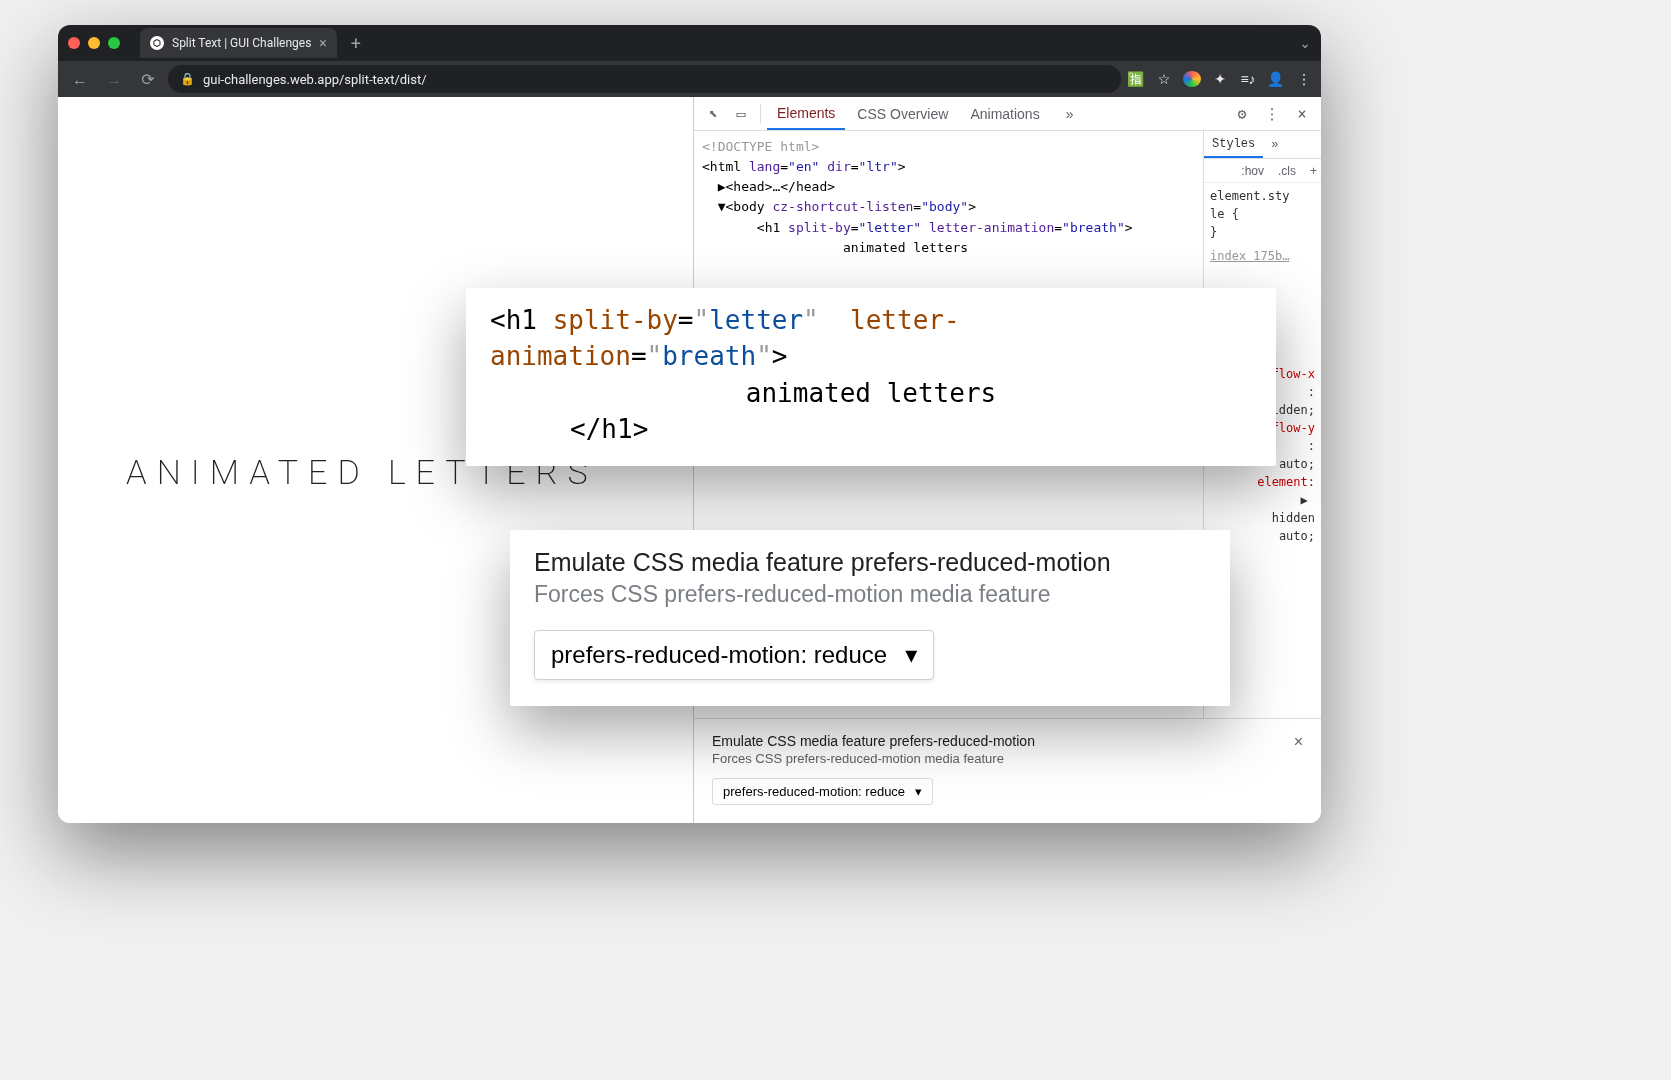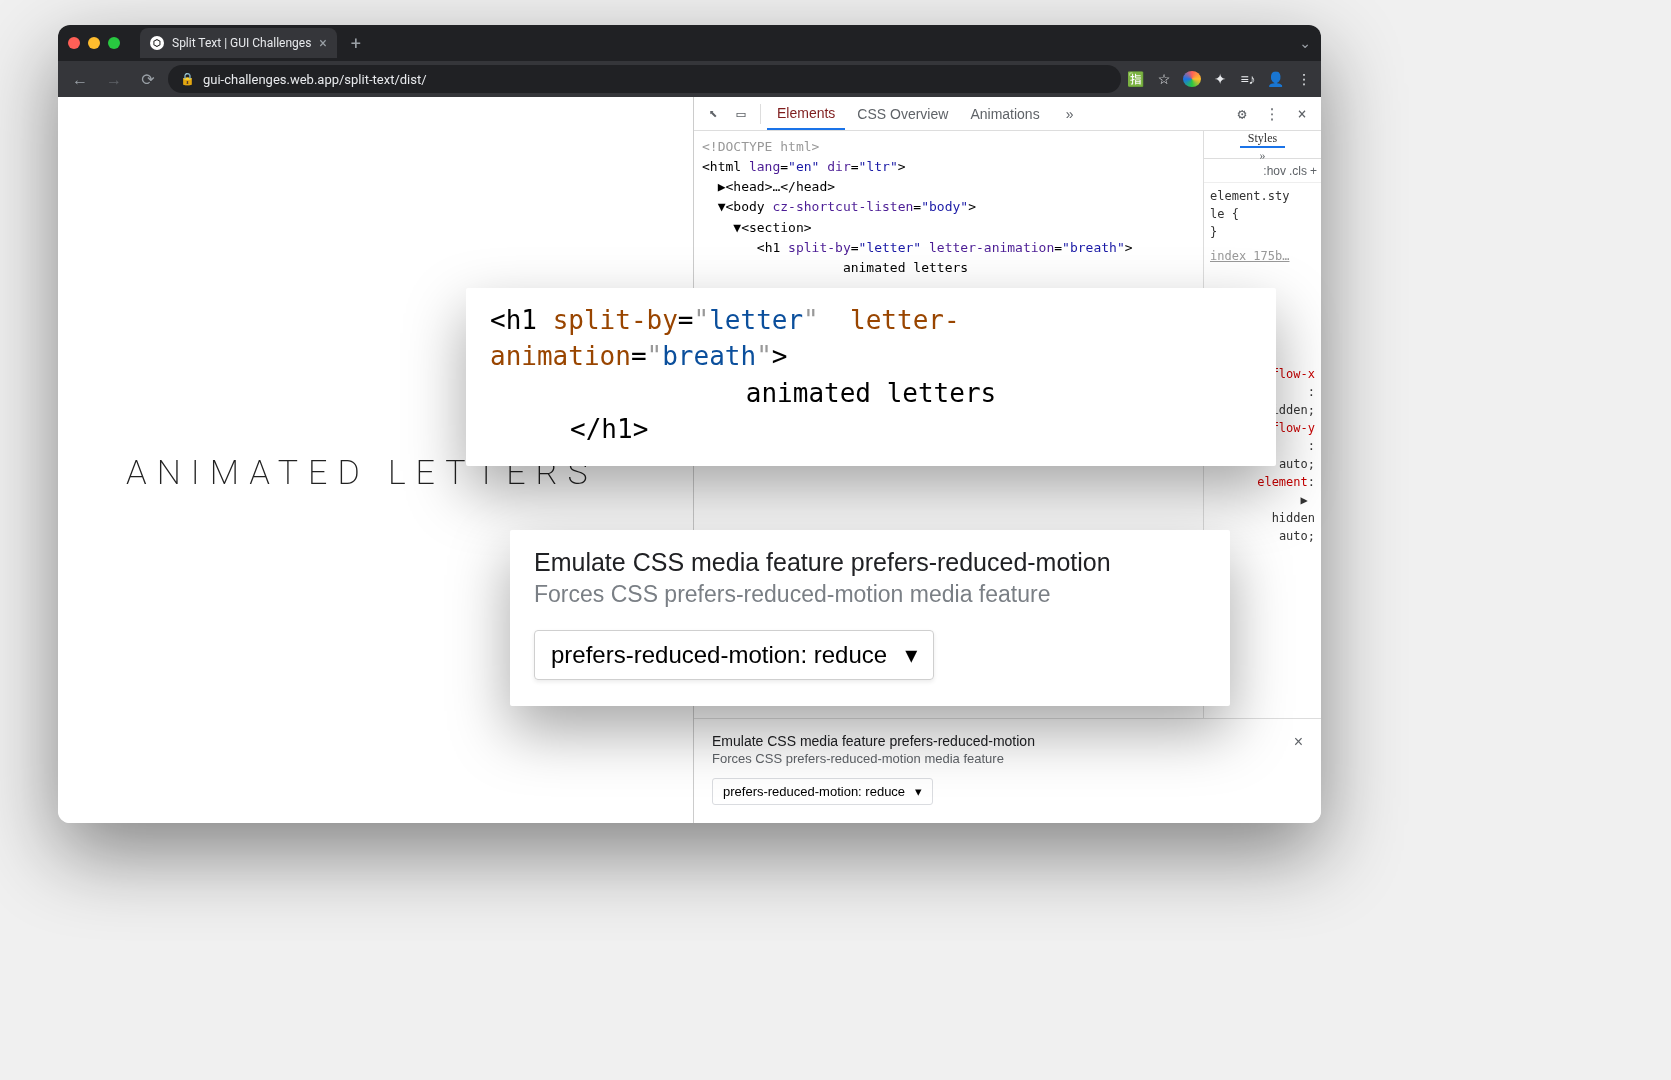--- a/index.html
+++ b/index.html
@@ -104,24 +104,24 @@
   .dt-right { margin-left:auto; display:flex; gap:4px; align-items:center; }
   .dt-body { flex:1; display:flex; min-height:0; }
   .dom-pane { flex:1; overflow:hidden; padding:6px 0; line-height:1.55; position:relative; }
   .dom-line { white-space:pre; padding:0 8px; }
   .dom-pane .sel { background:#cfe8fc; }
   .styles-pane {
     width:118px; border-left:1px solid #ddd;
     display:flex; flex-direction:column;
     font-size:12px;
   }
-  .sp-tabs { height:28px; border-bottom:1px solid #ddd; display:flex; align-items:center; font-family:Liberation Serif, serif;flex-direction:column; }
+  .sp-tabs { height:28px; border-bottom:1px solid #ddd; display:flex; align-items:center; font-family:Liberation Mono, monospace; }
   .sp-tab { padding:0 8px; height:100%; display:flex; align-items:center; color:#5f6368;}
   .sp-tab.active { color:#333; border-bottom:2px solid #1a73e8; }
-  .sp-filter { height:24px; border-bottom:1px solid #eee; display:flex; align-items:center; justify-content:flex-end; gap:3px; padding:0 4px; color:#5f6368; font-family:-apple-system,sans-serif;}
+  .sp-filter { height:24px; border-bottom:1px solid #eee; display:flex; align-items:center; justify-content:flex-end; gap:14px; padding:0 4px; color:#5f6368; font-family:-apple-system,sans-serif;}
   .sp-body { padding:4px 6px; line-height:1.5; color:#333; font-family:Menlo,monospace; overflow:hidden;}
   .rendering-pane {
     border-top:1px solid #ddd; padding:14px 18px 18px;
     font-family:-apple-system,sans-serif;
   }
   .rp-title { font-size:14px; color:#202124; }
   .rp-sub { font-size:13px; color:#5f6368; margin-top:2px; }
   .rp-select {
     margin-top:12px; display:inline-flex; align-items:center;
     border:1px solid #dadce0; border-radius:3px;
@@ -217,21 +217,20 @@
         </div>
       </div>
 
       <div class="dt-body">
 
         <div class="dom-pane">
           <div class="dom-line c-gray">&lt;!DOCTYPE html&gt;</div>
           <div class="dom-line"><span class="c-purple">&lt;<span>html</span></span> <span class="c-orange">lang</span>=<span class="c-blue">"<span>en</span>"</span> <span class="c-orange">dir</span>=<span class="c-blue">"<span>ltr</span>"</span><span class="c-purple">&gt;</span></div>
           <div class="dom-line">  ▶<span class="c-purple">&lt;<span>head</span>&gt;</span><span>…</span><span class="c-purple">&lt;/<span>head</span>&gt;</span></div>
           <div class="dom-line">  ▼<span class="c-purple">&lt;<span>body</span></span> <span class="c-orange">cz-shortcut-listen</span>=<span class="c-blue">"<span>body</span>"</span><span class="c-purple">&gt;</span></div>
-          <div class="dom-line">    ▼<span class="c-purple">&lt;<span>section</span>&gt;</span></div>
           <div class="dom-line">       <span class="c-purple">&lt;<span>h1</span></span> <span class="c-orange">split-by</span>=<span class="c-blue">"<span>letter</span>"</span> <span class="c-orange">letter-animation</span>=<span class="c-blue">"<span>breath</span>"</span><span class="c-purple">&gt;</span></div>
           <div class="dom-line">                  <span>animated letters</span></div>
           <div class="dom-line" style="height:122px;"></div>
           <div class="dom-line sel"><span class="c-gray">…</span><span class="c-purple">&lt;/<span>html</span>&gt;</span><span class="c-gray"> == $0</span></div>
         </div>
 
         <div class="styles-pane">
           <div class="sp-tabs">
             <span class="sp-tab active">Styles</span>
             <span class="sp-tab">»</span>

